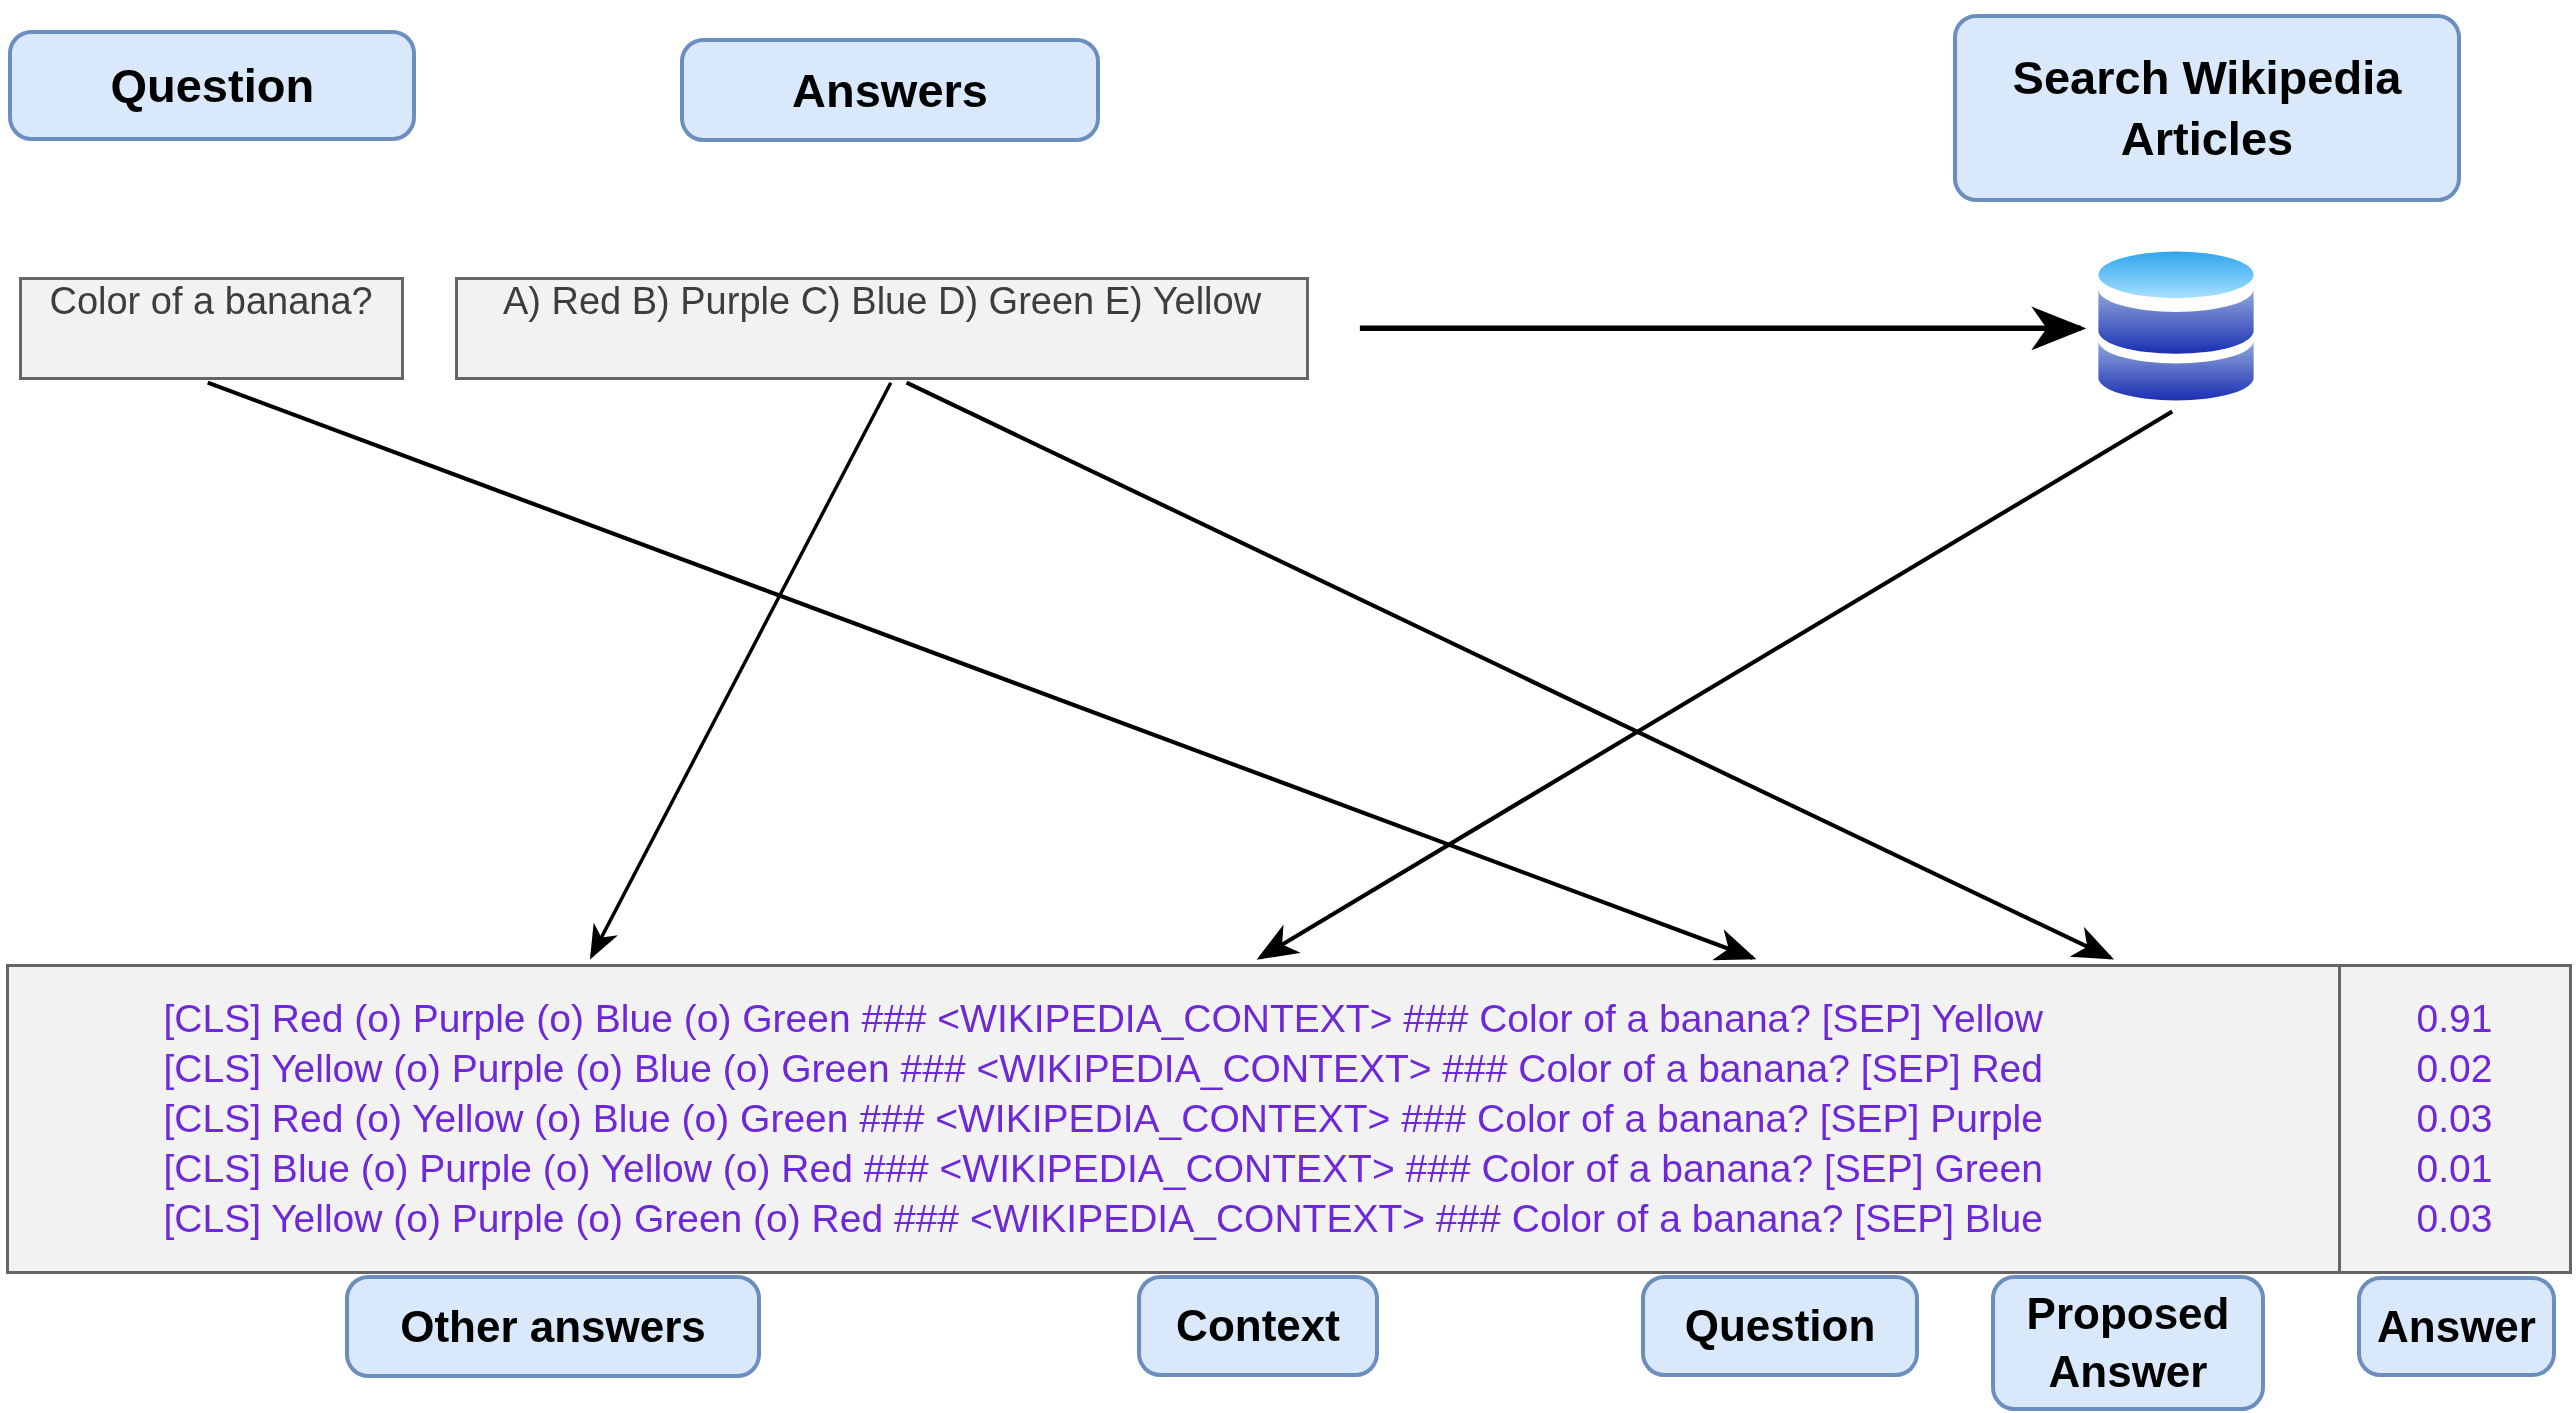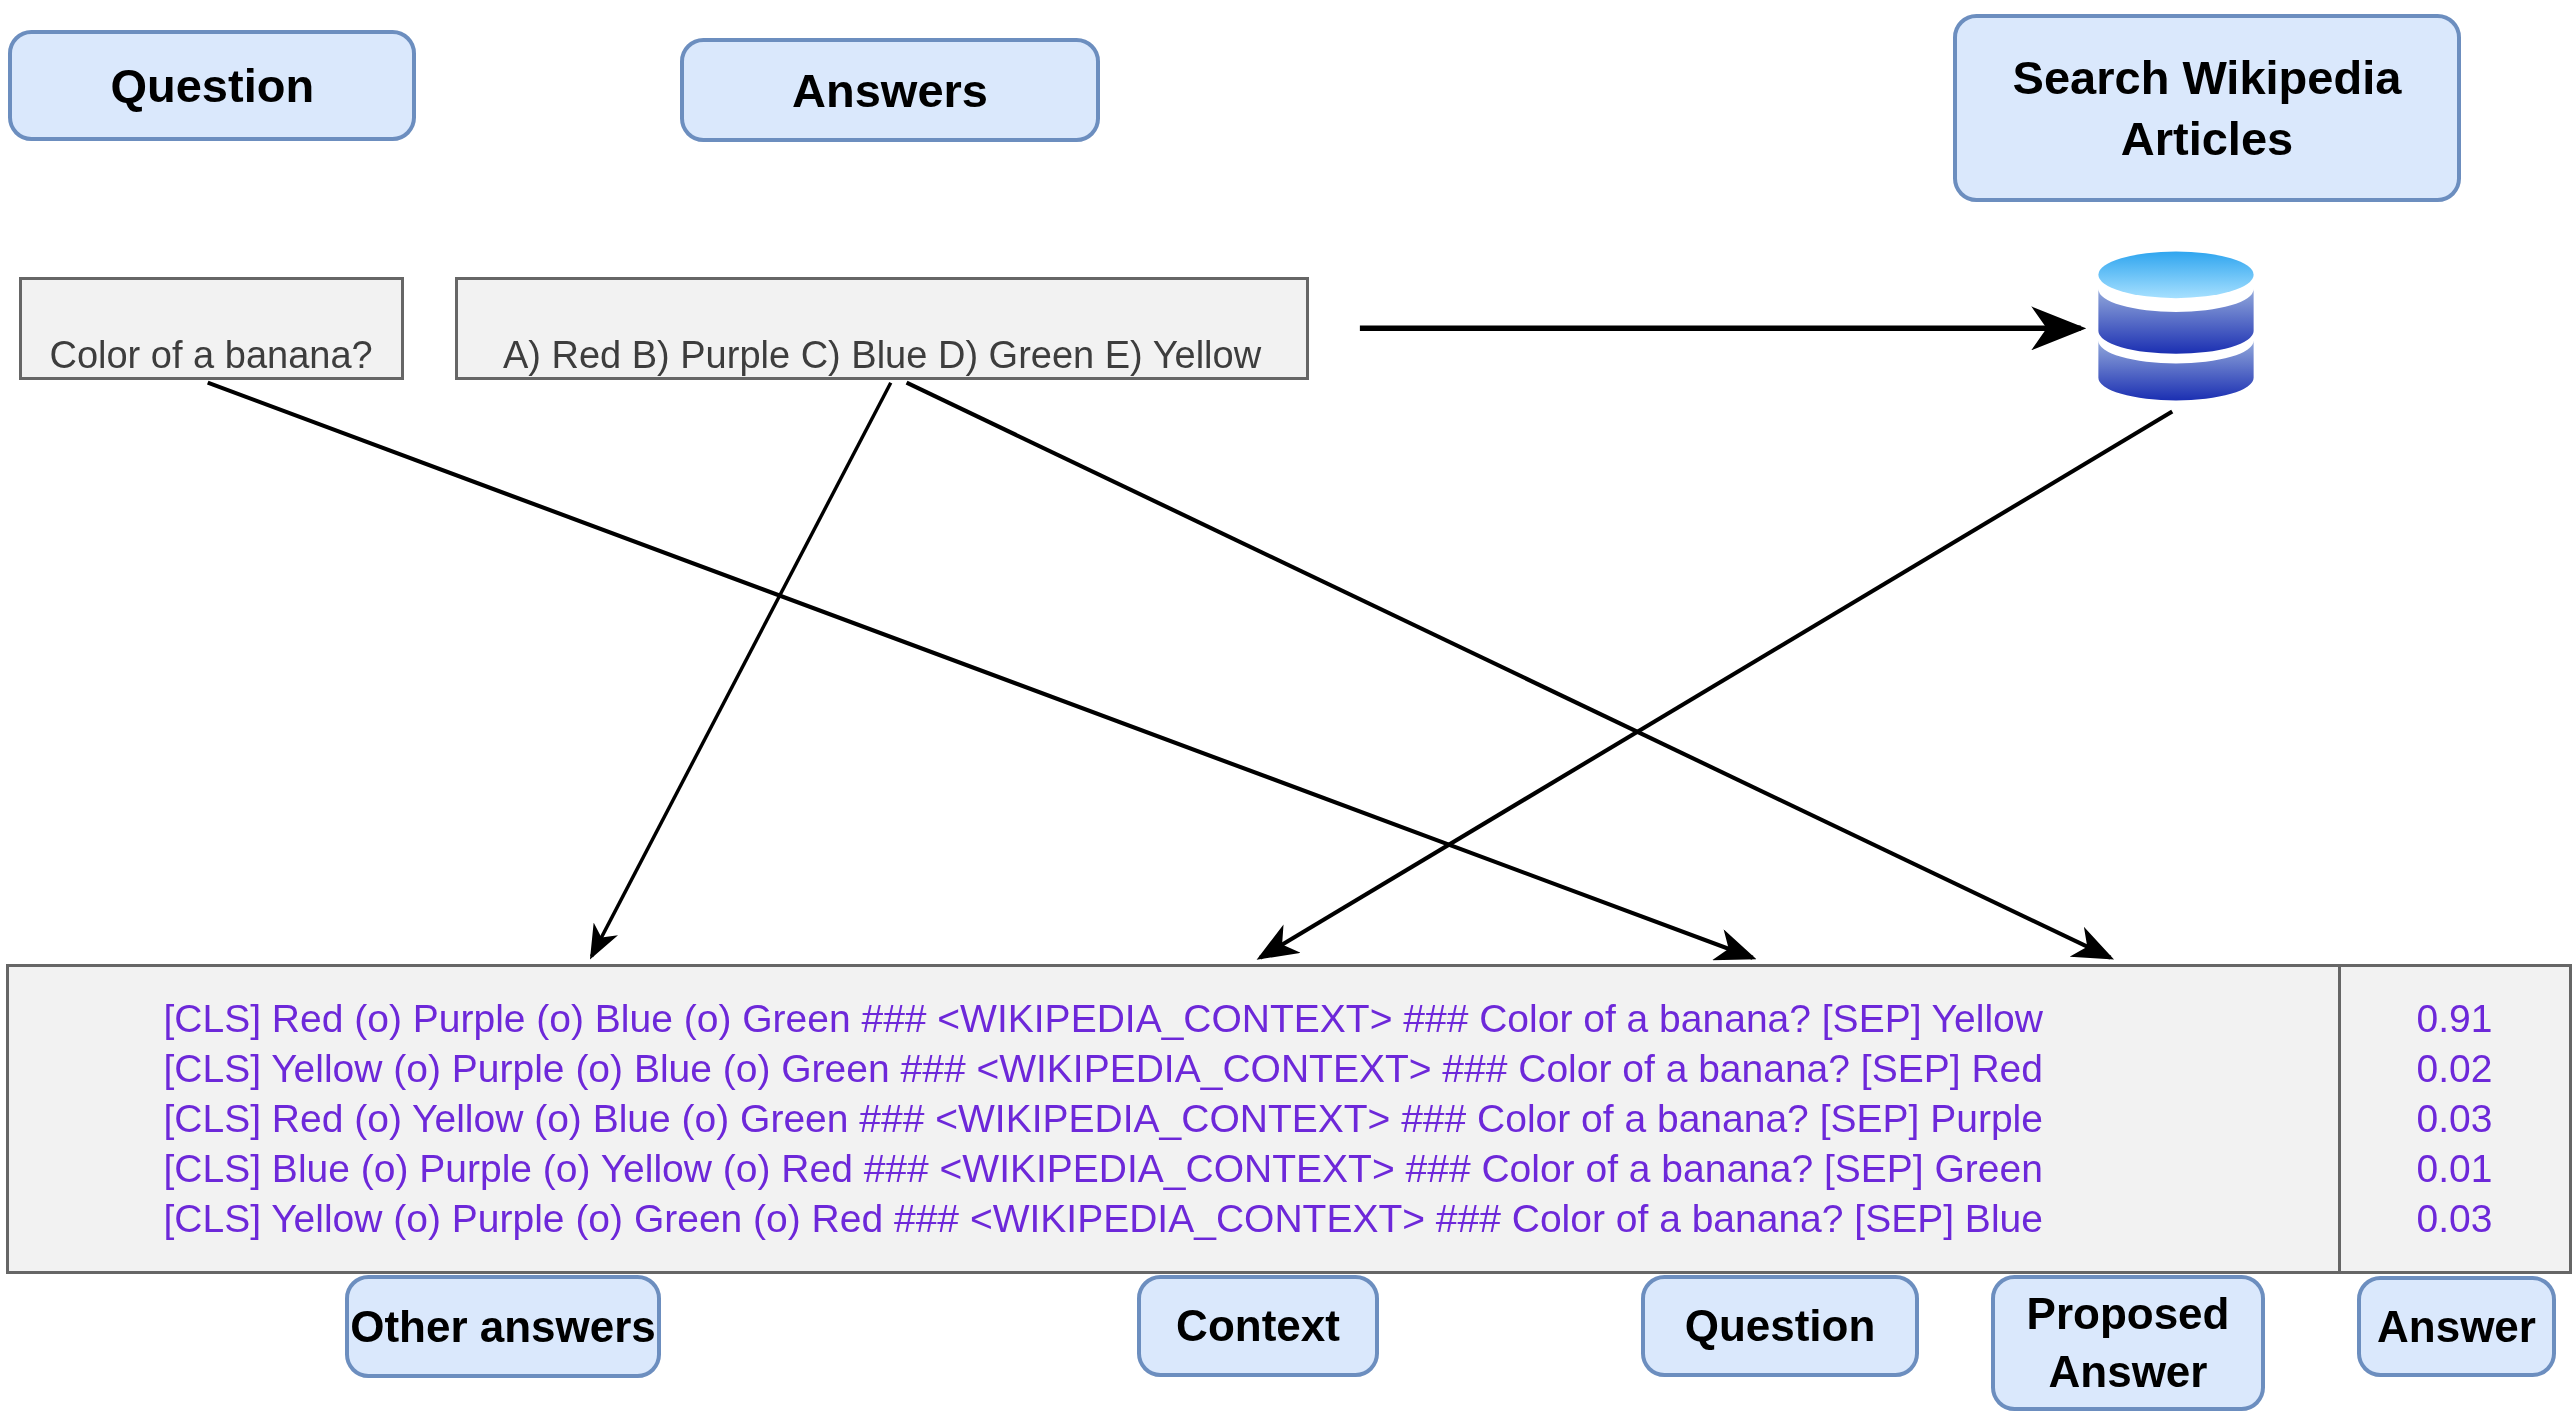--- a/index.html
+++ b/index.html
@@ -12,21 +12,21 @@
   .bluebox{
     position:absolute;background:#dae8fc;border:4.1px solid #6c8ebf;border-radius:23.4px;
     display:flex;align-items:center;justify-content:center;text-align:center;
     font-weight:bold;color:#000000;box-sizing:border-box;
   }
   .toplabel{font-size:47px;}
   .botlabel{font-size:44px;line-height:58px;}
   
   .graybox{
     position:absolute;background:#f2f2f2;border:3.4px solid #666666;box-sizing:border-box;
-    display:flex;align-items:flex-end;justify-content:center;text-align:center;
+    display:flex;align-items:flex-start;justify-content:center;text-align:center;
     color:#3d3d3d;font-size:38px;
   }
   
   #seq-box{
     position:absolute;left:5.5px;top:964px;width:2566px;height:310px;
     background:#f2f2f2;border:3.4px solid #666666;box-sizing:border-box;display:flex;
   }
   #seq-text-col{
     flex:1;display:flex;flex-direction:column;justify-content:center;
     padding-left:155px;box-sizing:border-box;
@@ -106,21 +106,21 @@
     </div>
     <div id="seq-score-col">
       <div class="score-row">0.91</div>
       <div class="score-row">0.02</div>
       <div class="score-row">0.03</div>
       <div class="score-row">0.01</div>
       <div class="score-row">0.03</div>
     </div>
   </div>
 
-  <div class="bluebox botlabel" style="left:345px;top:1275px;width:316px;height:103px;">
+  <div class="bluebox botlabel" style="left:345px;top:1275px;width:416px;height:103px;">
     <span>Other answers</span>
   </div>
 
   <div class="bluebox botlabel" style="left:1137px;top:1275px;width:242px;height:102px;">
     <span>Context</span>
   </div>
 
   <div class="bluebox botlabel" style="left:1641px;top:1275px;width:278px;height:102px;">
     <span>Question</span>
   </div>

